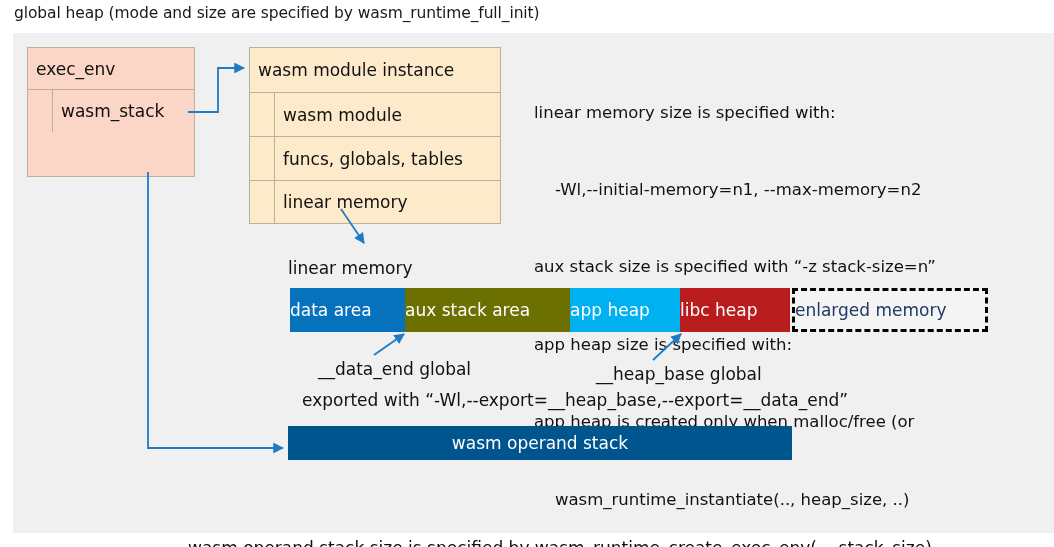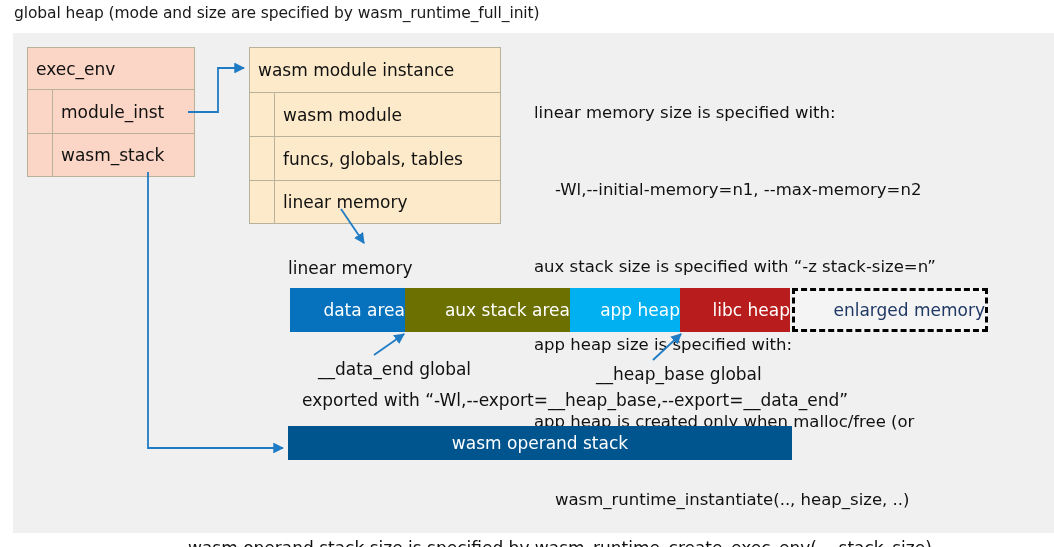--- a/index.html
+++ b/index.html
@@ -98,21 +98,21 @@
     position: absolute;
     left: 290px;
     top: 288px;
     height: 44px;
     display: flex;
   }
   .seg {
     box-sizing: border-box;
     display: flex;
     align-items: center;
-    justify-content: flex-end;
+    justify-content: flex-start;
     font-size: 17px;
     color: #ffffff;
     white-space: nowrap;
   }
   .seg.dashed {
     border: 3px dashed #000000;
     background: #f4f4f4;
     margin-left: 2px;
   }
 
@@ -158,24 +158,20 @@
 
 <div id="stage">
 
   <div class="title">global heap (mode and size are specified by wasm_runtime_full_init)</div>
 
   <div class="panel"></div>
 
   <div class="struct execenv" style="left:27px; top:47px; width:168px; height:130px;">
     <div class="row" style="height:41px;">
       <span class="lbl">exec_env</span>
-    </div>
-    <div class="row" style="height:44px;">
-      <span class="gutter" style="width:24px;"></span>
-      <span class="lbl">module_inst</span>
     </div>
     <div class="row" style="height:43px;">
       <span class="gutter" style="width:24px;"></span>
       <span class="lbl">wasm_stack</span>
     </div>
   </div>
 
   <div class="struct modinst" style="left:249px; top:47px; width:252px; height:177px;">
     <div class="row" style="height:44px;">
       <span class="lbl">wasm module instance</span>

